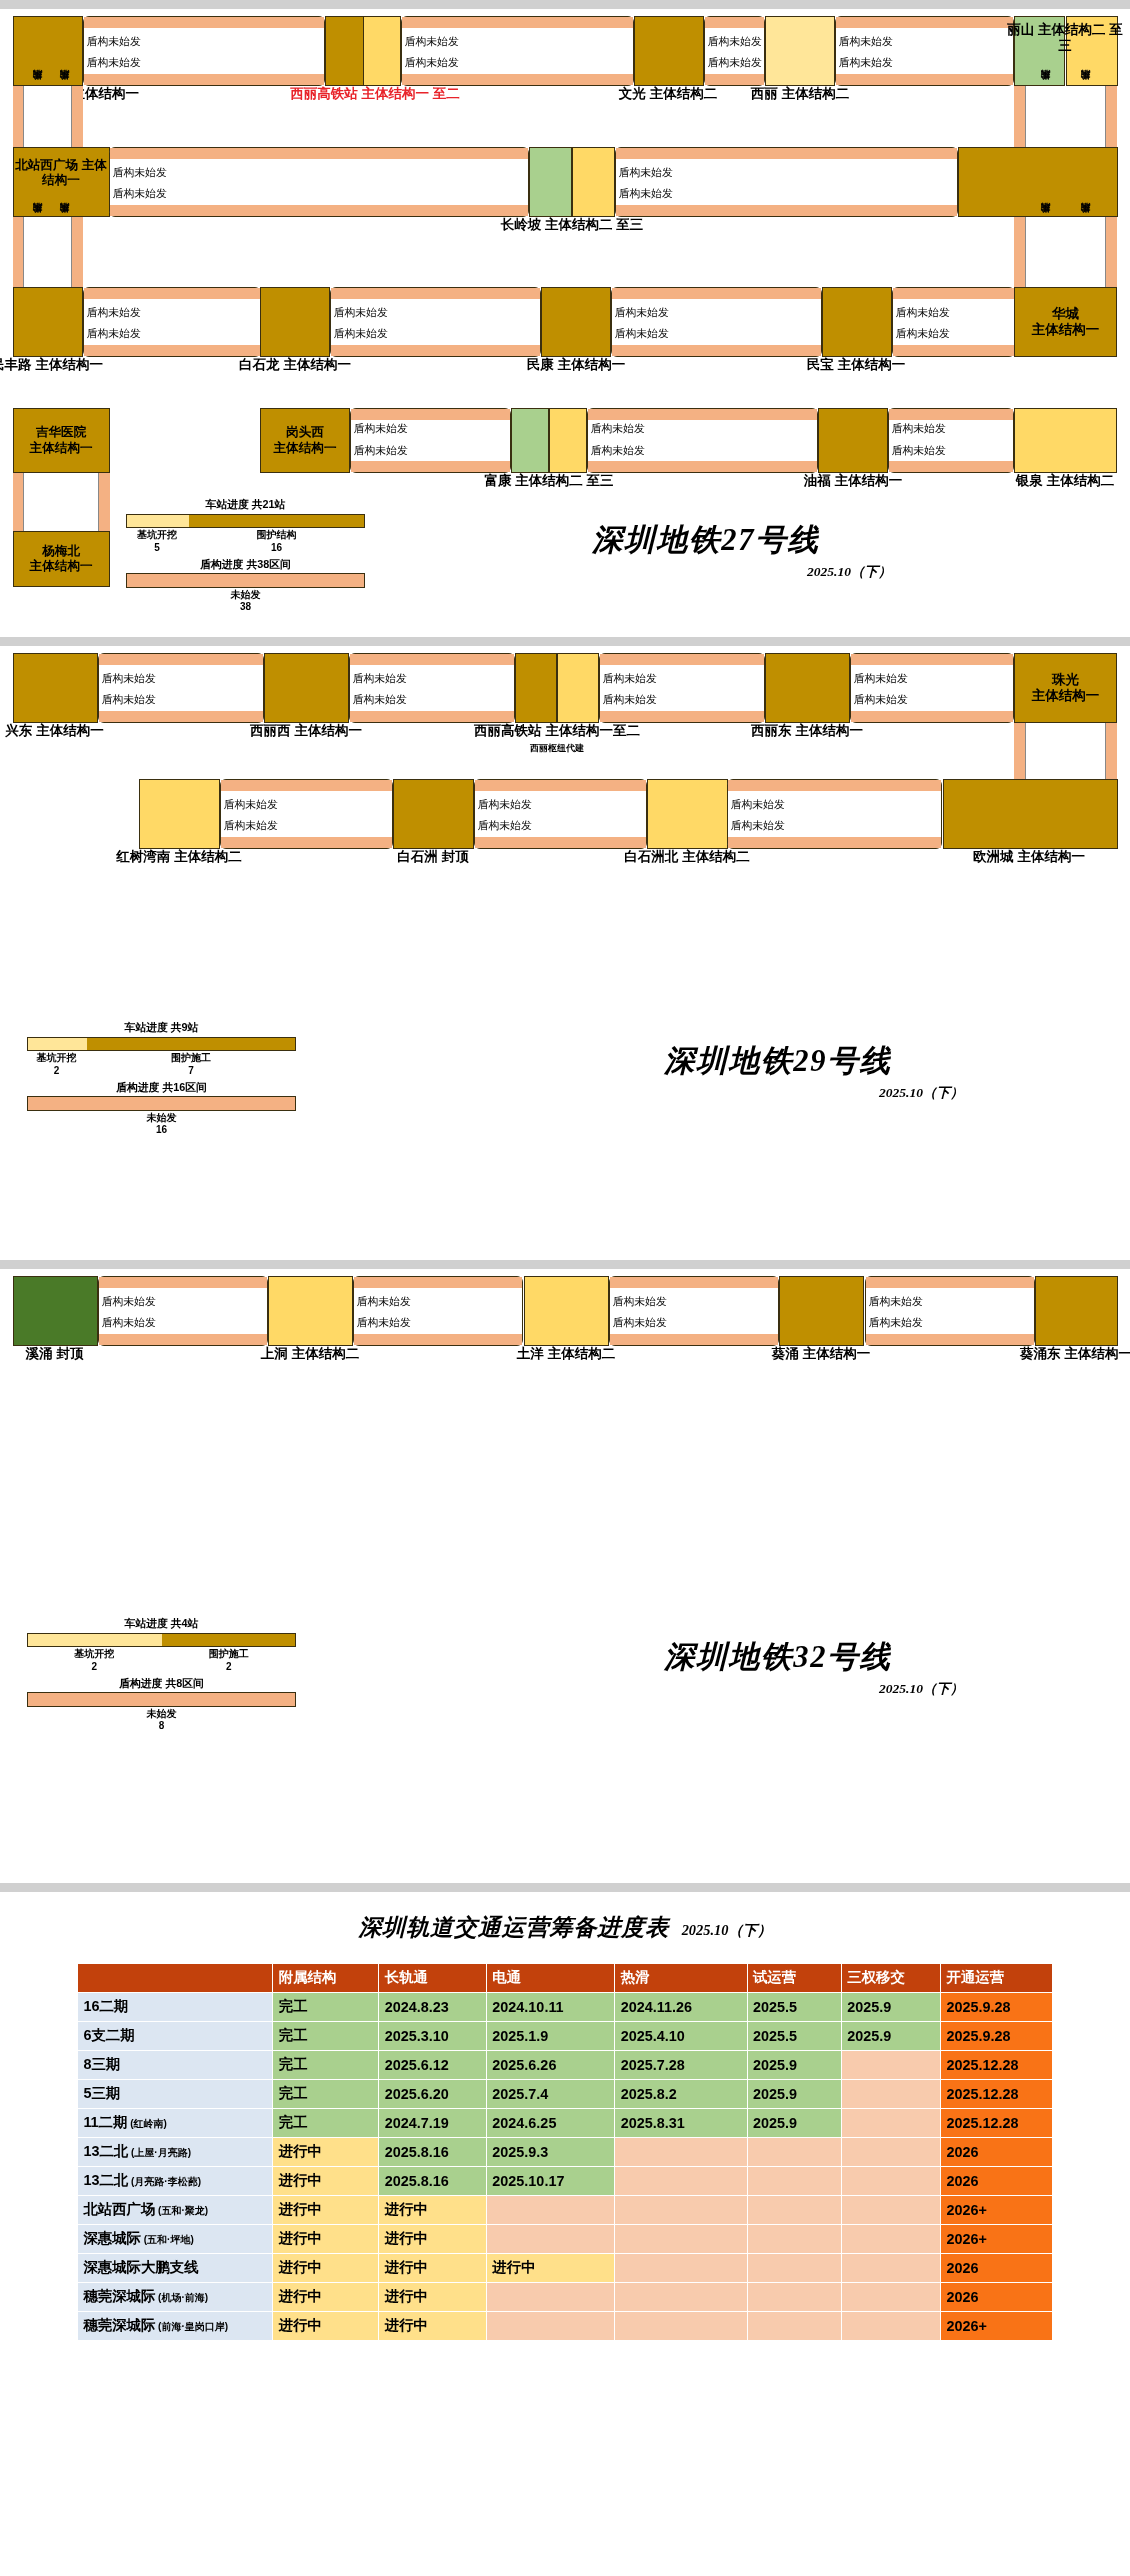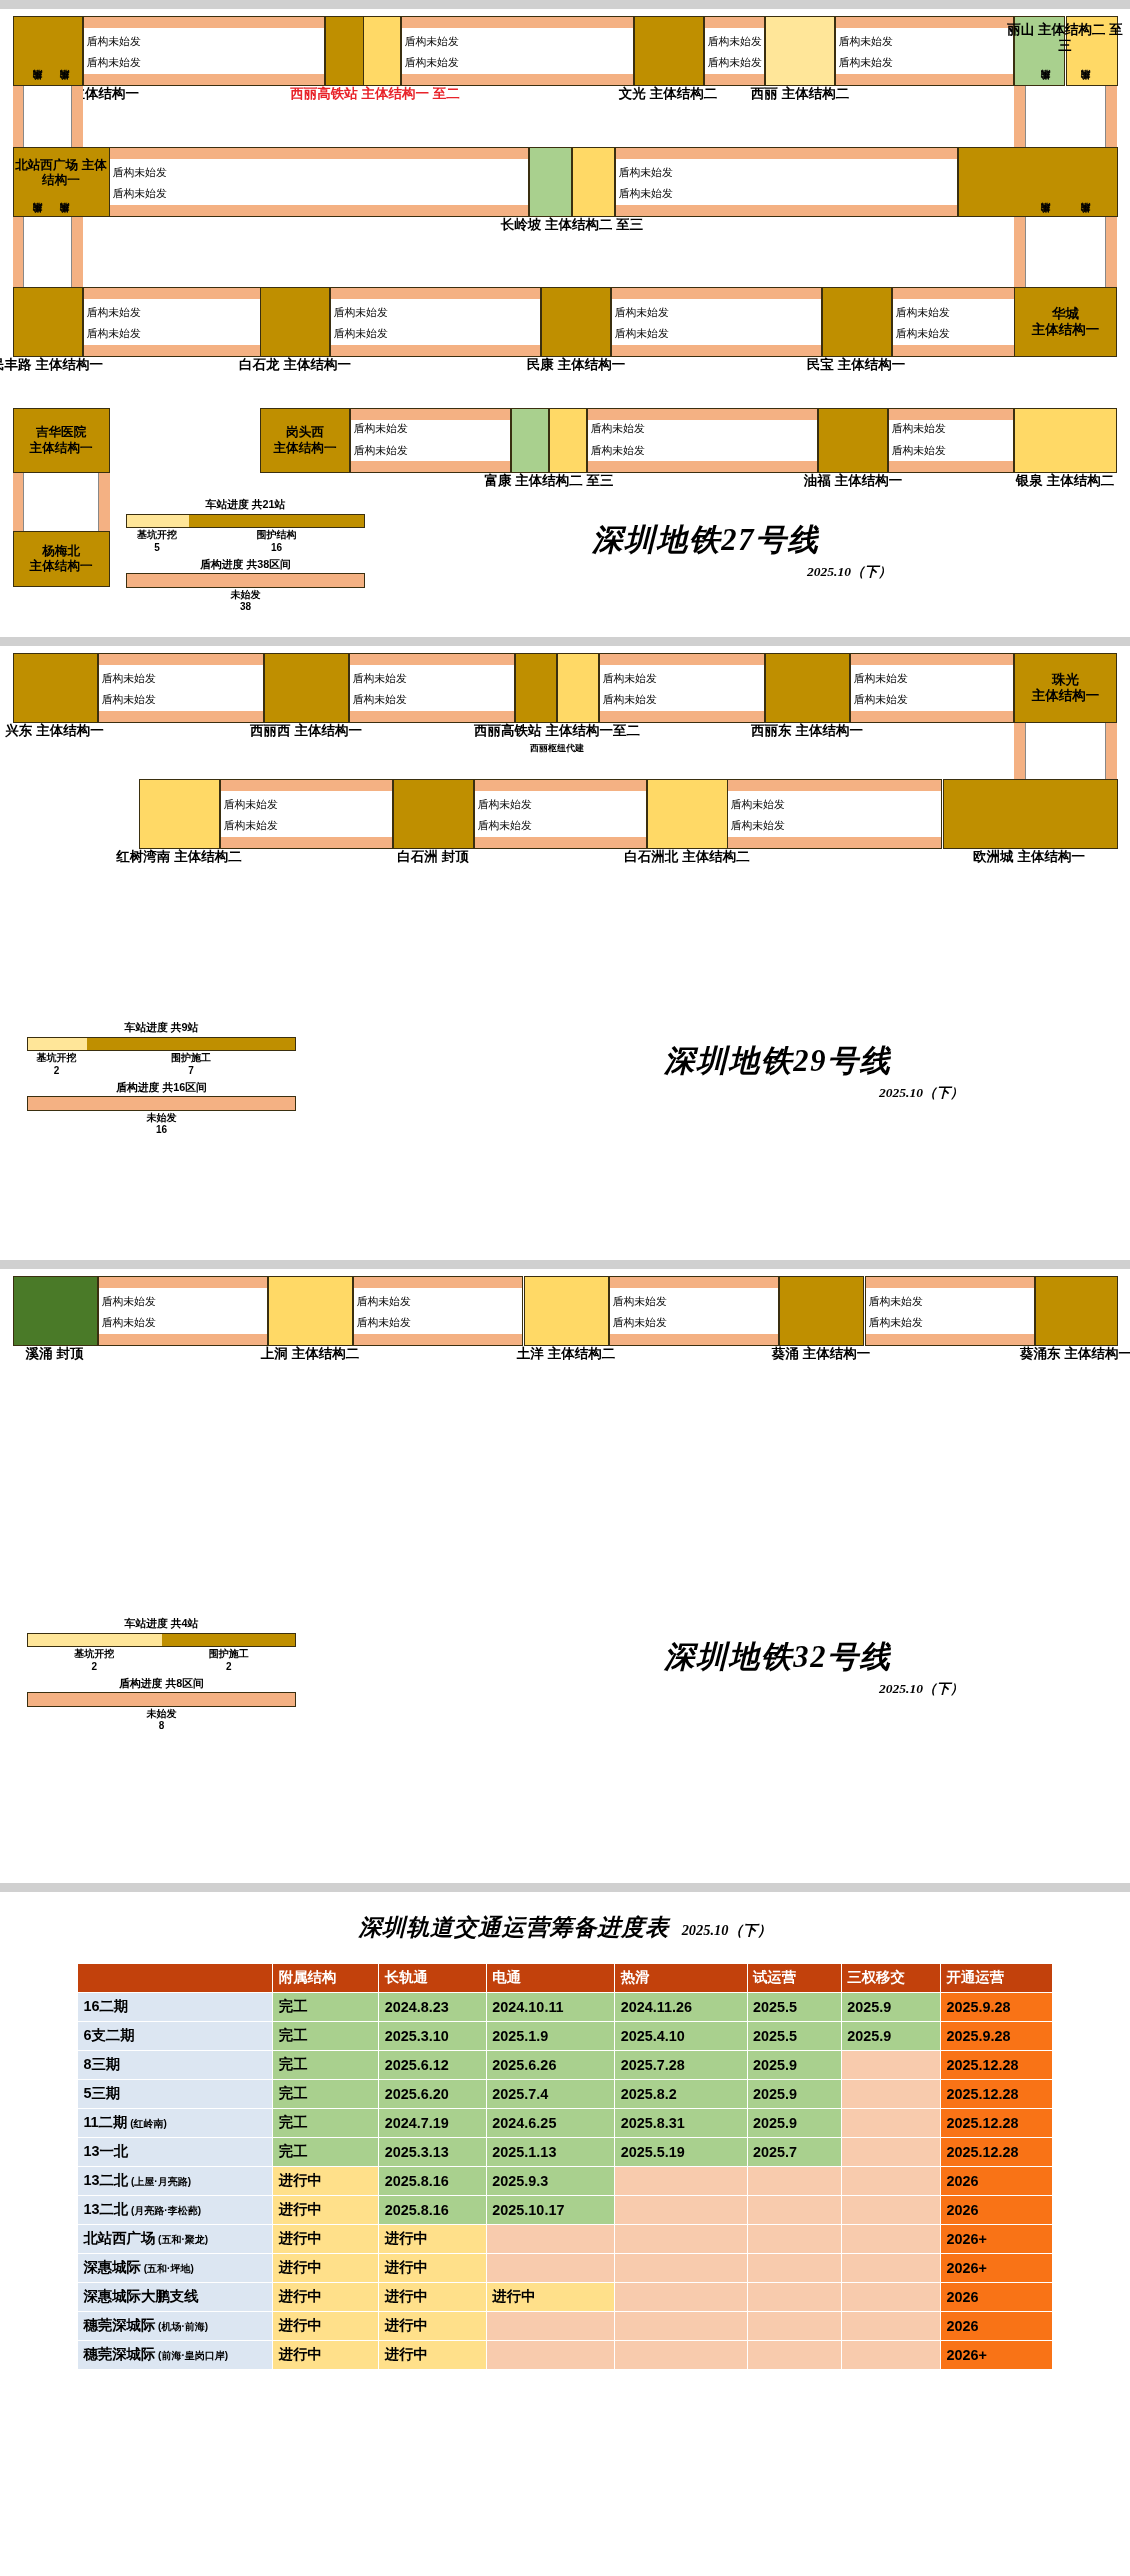--- a/index.html
+++ b/index.html
@@ -15,21 +15,21 @@
   .strip{position:relative;height:70px;margin:0;}
   .seg{position:absolute;top:0;bottom:0;box-sizing:border-box;border:1.3px solid #3a2f10;}
   .stn{display:flex;align-items:center;justify-content:center;text-align:center;
        font-weight:bold;font-size:13.5px;line-height:1.15;}
   .stn span{display:block;}
   .c-brown{background:#bf8f00;}
   .c-yellow{background:#ffd966;}
   .c-lightyellow{background:#ffe699;}
   .c-green{background:#a9d08e;}
   .c-dgreen{background:#4a7a28;}
-  .tun{background:#fff;}
+  .tun{background:#fff;border-radius:6px;}
   .tun .band{position:absolute;left:0;right:0;height:10.8px;background:#f4b183;}
   .tun .band.top{top:0;}
   .tun .band.bot{bottom:0;}
   .tun .lbl{position:absolute;left:2.7px;font-size:10.8px;line-height:1;color:#000;}
   .tun .lbl.l1{top:19px;}
   .tun .lbl.l2{top:40px;}
 
   
   .vcol{position:absolute;box-sizing:border-box;}
   .vcol .vband{position:absolute;top:0;bottom:0;width:10.8px;background:#f4b183;}
@@ -668,30 +668,20 @@
             <td class="rowhead"><span>11二期</span><span class="par"> (红岭南)</span></td>
             <td class="g">完工</td>
             <td class="g">2024.7.19</td>
             <td class="g">2024.6.25</td>
             <td class="g">2025.8.31</td>
             <td class="g">2025.9</td>
             <td class="o">&nbsp;</td>
             <td class="b">2025.12.28</td>
           </tr>
           <tr>
-            <td class="rowhead"><span>13一北</span></td>
-            <td class="g">完工</td>
-            <td class="g">2025.3.13</td>
-            <td class="g">2025.1.13</td>
-            <td class="g">2025.5.19</td>
-            <td class="g">2025.7</td>
-            <td class="o">&nbsp;</td>
-            <td class="b">2025.12.28</td>
-          </tr>
-          <tr>
             <td class="rowhead"><span>13二北</span><span class="par"> (上屋·月亮路)</span></td>
             <td class="y">进行中</td>
             <td class="g">2025.8.16</td>
             <td class="g">2025.9.3</td>
             <td class="o">&nbsp;</td>
             <td class="o">&nbsp;</td>
             <td class="o">&nbsp;</td>
             <td class="b">2026</td>
           </tr>
           <tr>

